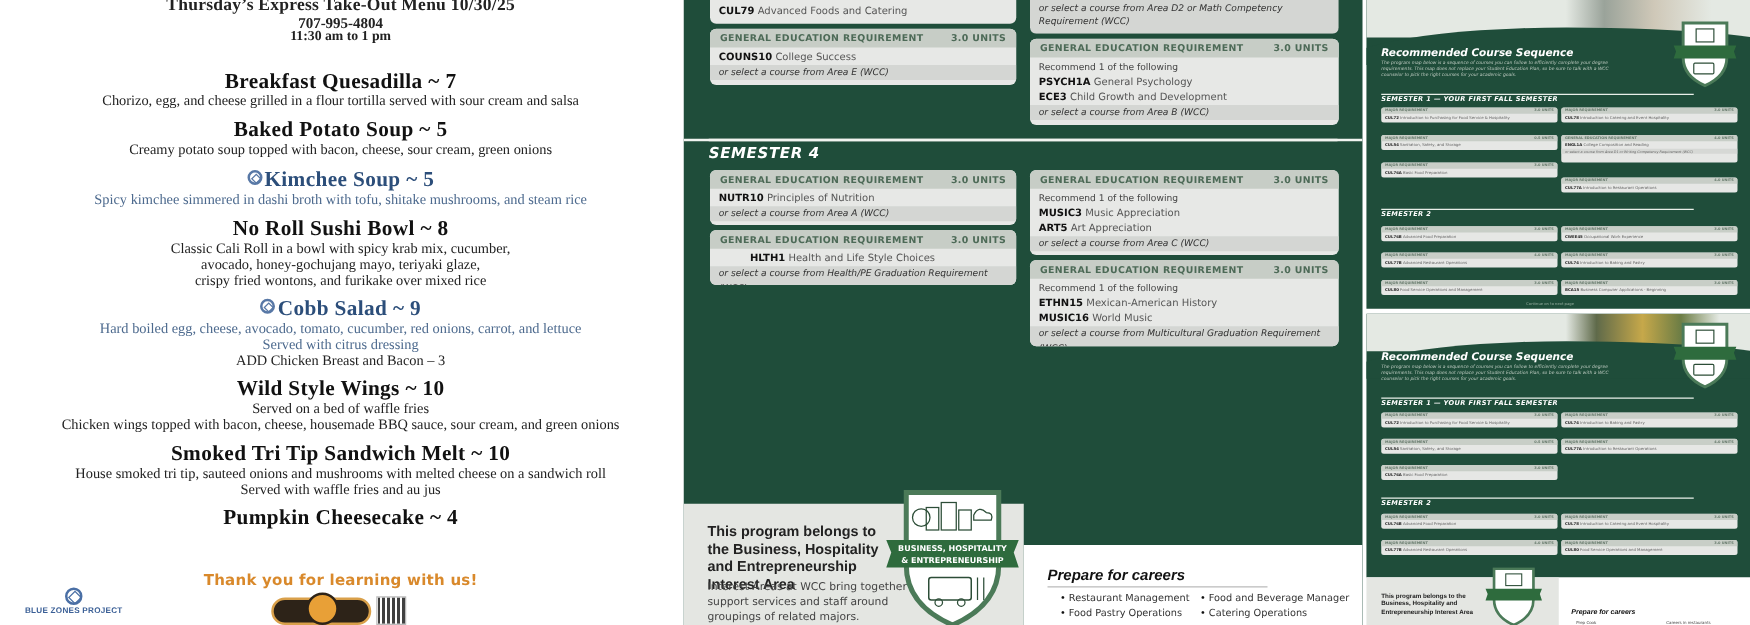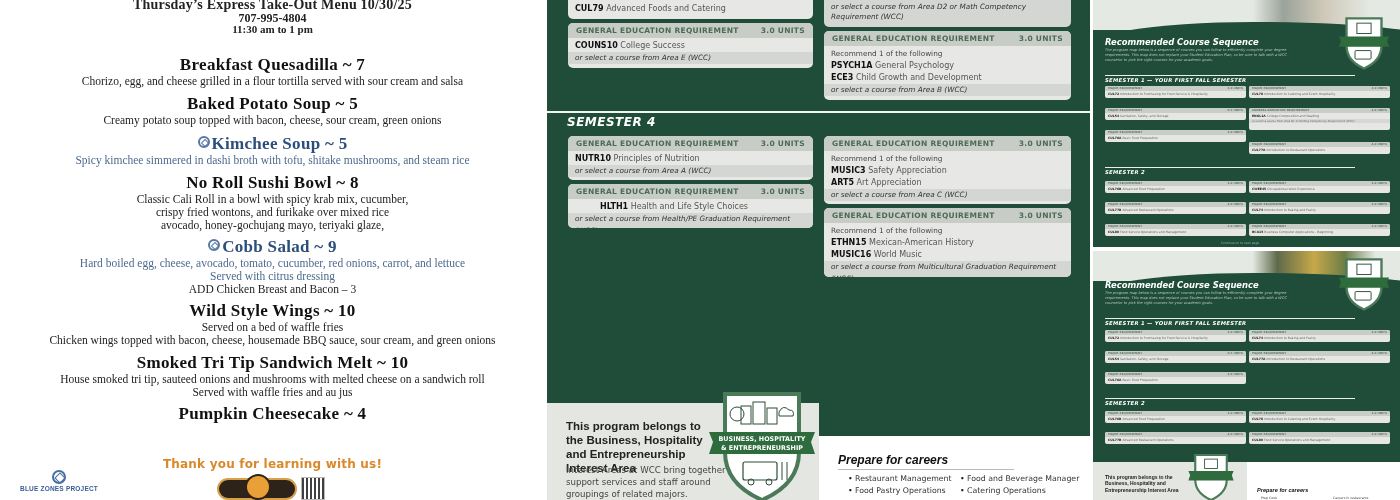--- a/index.html
+++ b/index.html
@@ -86,22 +86,22 @@
     <div class="item-name">Baked Potato Soup ~ 5</div>
     <div class="item-desc">Creamy potato soup topped with bacon, cheese, sour cream, green onions</div>
   </div>
   <div class="item blue" style="top:134px">
     <div class="item-name"><span class="bz-icon"></span><span>Kimchee  Soup ~ 5</span></div>
     <div class="item-desc">Spicy kimchee simmered in dashi broth with tofu, shitake mushrooms, and steam rice</div>
   </div>
   <div class="item" style="top:173px">
     <div class="item-name">No Roll Sushi Bowl ~ 8</div>
     <div class="item-desc">Classic Cali Roll in a bowl with spicy krab mix, cucumber,</div>
+    <div class="item-desc">avocado, honey-gochujang mayo, teriyaki glaze,</div>
     <div class="item-desc">crispy fried wontons, and furikake over mixed rice</div>
-    <div class="item-desc">avocado, honey-gochujang mayo, teriyaki glaze,</div>
   </div>
   <div class="item blue" style="top:237px">
     <div class="item-name"><span class="bz-icon"></span><span>Cobb Salad ~ 9</span></div>
     <div class="item-desc">Hard boiled egg, cheese, avocado, tomato, cucumber, red onions, carrot, and lettuce</div>
     <div class="item-desc">Served with citrus dressing</div>
     <div class="item-desc" style="color:#222">ADD Chicken Breast and Bacon – 3</div>
   </div>
   <div class="item" style="top:301px">
     <div class="item-name">Wild Style Wings ~ 10</div>
     <div class="item-desc">Served on a bed of waffle fries</div>
@@ -176,21 +176,21 @@
   </div>
 
   <div class="sem-rule" style="left:0; top:111px; width:523px;"></div>
 
   <div class="card" style="left:277px; top:136px; width:247px; height:68px;">
     <div class="ch">
         <span>GENERAL EDUCATION REQUIREMENT</span>
         <span>3.0 UNITS</span>
       </div>
     <div class="line italic" style="padding-top:2px;">Recommend 1 of the following</div>
-    <div class="line"><b>MUSIC3</b> <span>Safety Appreciation</span></div>
+    <div class="line"><b>MUSIC3</b> <span>Music Appreciation</span></div>
     <div class="line"><b>ART5</b> <span>Art Appreciation</span></div>
     <div class="alt">or select a course from Area C  (WCC)</div>
   </div>
   <div class="card" style="left:277px; top:208px; width:247px; height:69px;">
     <div class="ch">
         <span>GENERAL EDUCATION REQUIREMENT</span>
         <span>3.0 UNITS</span>
       </div>
     <div class="line italic" style="padding-top:2px;">Recommend 1 of the following</div>
     <div class="line"><b>ETHN15</b> <span>Mexican-American History</span></div>

